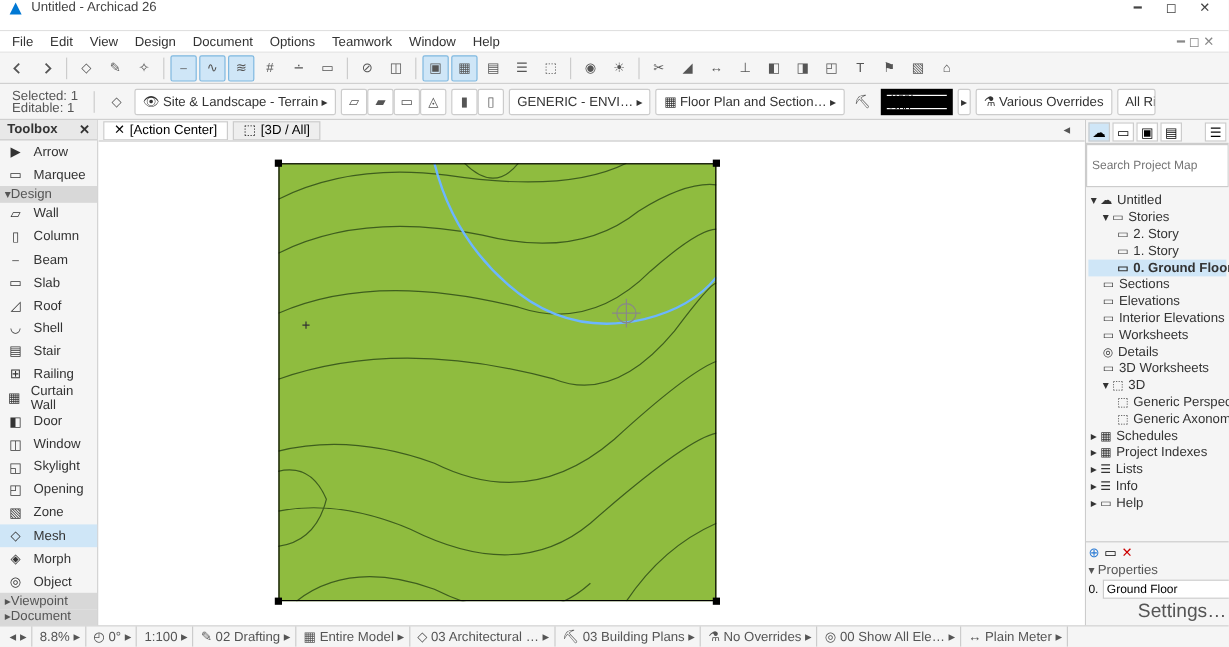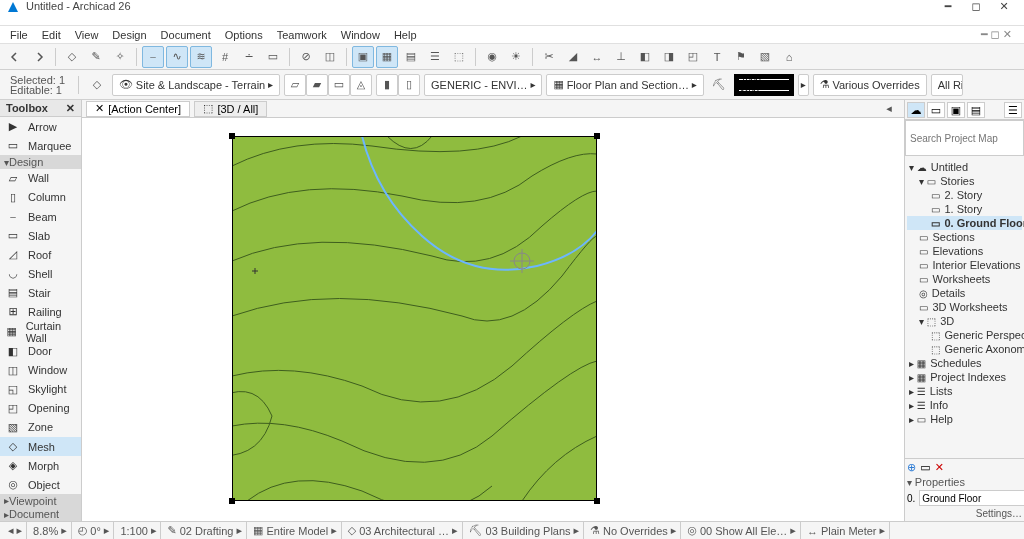--- a/index.html
+++ b/index.html
@@ -348,21 +348,21 @@
       <div class="props-row">
         <span style="color:#2a7ad4;cursor:pointer">⊕</span>
         <span>▭</span>
         <span style="color:#c00;cursor:pointer">✕</span>
       </div>
       <div style="font-size:10px;color:#555;margin:2px 0">▾ <span>Properties</span></div>
       <div class="props-row">
         <span style="font-size:10px">0.</span>
         <input value="Ground Floor" style="">
       </div>
-      <div style="text-align:right;font-size:10px;color:#555;cursor:pointer">Settings…</div>
+      <div style="text-align:right;font-size:16px;color:#555;cursor:pointer">Settings…</div>
     </div>
   </div>
 </div>
 
 <div class="statusbar">
   <div class="status-item">◂ ▸</div>
   <div class="status-item"><span>8.8%</span> ▸</div>
   <div class="status-item">◴ <span>0°</span> ▸</div>
   <div class="status-item"><span>1:100</span> ▸</div>
   <div class="status-item">✎ <span>02 Drafting</span> ▸</div>

